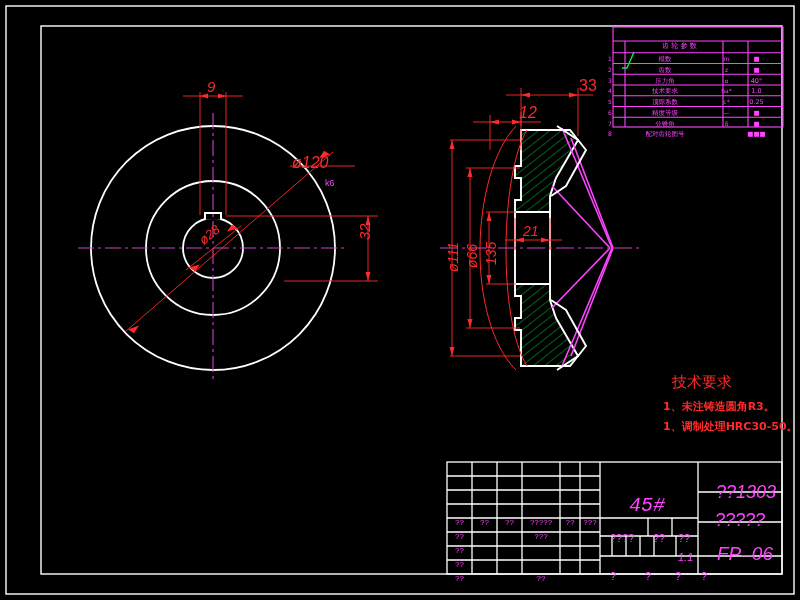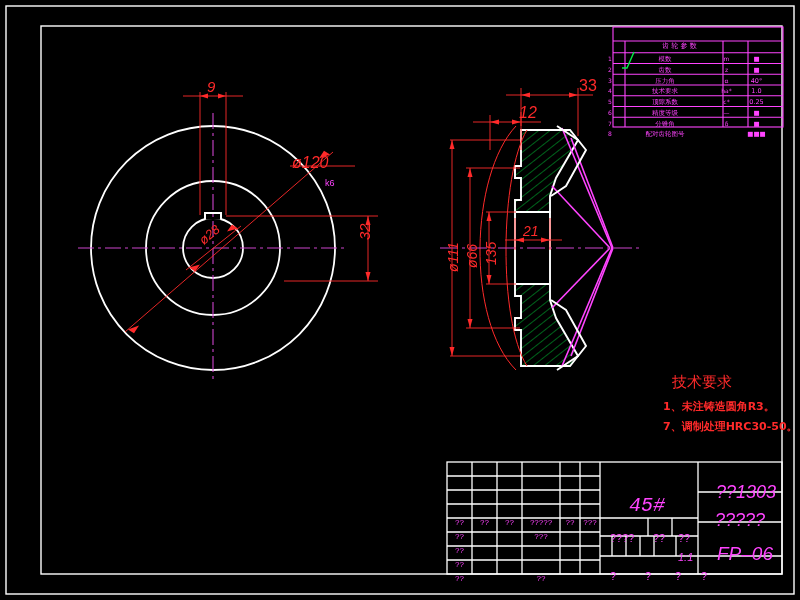--- a/index.html
+++ b/index.html
@@ -247,21 +247,21 @@
       <div class="lbl mag" style="position: absolute; left: 110px; top: 65.7px; width: 25px; text-align: center; font-size: 6px; font-family: &quot;DejaVu Sans&quot;, sans-serif; line-height: 10.75px; overflow: hidden;">δ</div>
       <div class="lbl mag" style="position: absolute; left: 135px; top: 65.7px; width: 35px; text-align: center; font-size: 6.5px; font-family: &quot;DejaVu Sans&quot;, sans-serif; line-height: 10.75px; overflow: hidden;">■</div>
       <div class="lbl mag" style="position: absolute; left: 0px; top: 76.45px; width: 12px; text-align: center; font-size: 6px; font-family: &quot;DejaVu Sans&quot;, sans-serif; line-height: 10.75px; overflow: hidden;">8</div>
       <div class="lbl mag" style="position: absolute; left: 12px; top: 76.45px; width: 98px; text-align: center; font-size: 6.5px; font-family: &quot;DejaVu Sans&quot;, sans-serif; line-height: 10.75px; overflow: hidden;">配对齿轮图号</div>
       <div class="lbl mag" style="position: absolute; left: 110px; top: 76.45px; width: 25px; text-align: center; font-size: 6px; font-family: &quot;DejaVu Sans&quot;, sans-serif; line-height: 10.75px; overflow: hidden;"></div>
       <div class="lbl mag" style="position: absolute; left: 135px; top: 76.45px; width: 35px; text-align: center; font-size: 6.5px; font-family: &quot;DejaVu Sans&quot;, sans-serif; line-height: 10.75px; overflow: hidden;">■■■</div>
     </div>
 
 <div class="tech" style="left:672px;top:373px;font-size:15px;font-weight:normal;">技术要求</div>
 <div class="tech" style="left:663px;top:399px;font-size:11px;">1、未注铸造圆角R3。</div>
-<div class="tech" style="left:663px;top:419px;font-size:11px;">7、调制处理HRC30-50。</div>
+<div class="tech" style="left:663px;top:419px;font-size:11px;">1、调制处理HRC30-50。</div>
 
 <div class="lbl mag" style="left:629px;top:482px;font-size:20px;font-style:italic;font-family:Liberation Mono, monospace;">45#</div>
 
 <div class="lbl mag" style="left:716px;top:470px;font-size:18px;font-style:italic;">??1303</div>
 
 <div class="lbl mag" style="left:715px;top:498px;font-size:18px;font-style:italic;">?????</div>
 
 <div class="lbl mag" style="left:717px;top:531px;font-size:19px;font-style:italic;">FP–06</div>
 
 <div class="lbl mag" style="left:678px;top:539px;font-size:11px;font-style:italic;">1:1</div>

